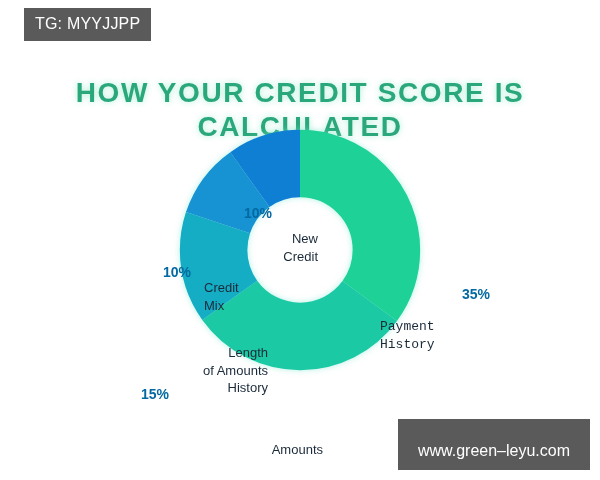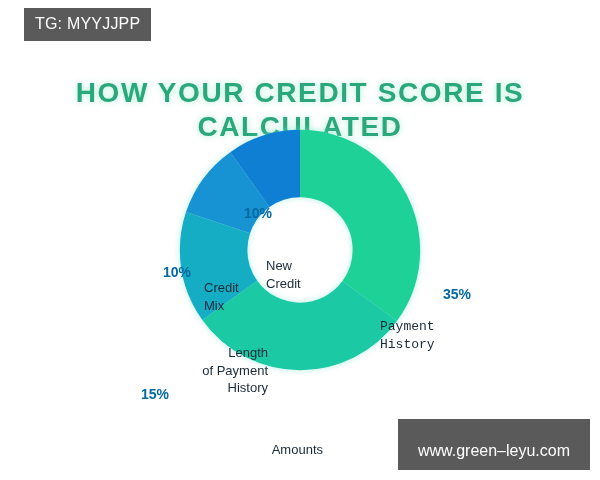--- a/index.html
+++ b/index.html
@@ -115,36 +115,35 @@
     width: 84px;
   }
   #label-credit-mix {
     left: 204px;
     top: 179px;
     text-align: left;
     width: 70px;
   }
   #label-new-credit {
     left: 256px;
-    top: 157px;
-    text-align: left;
+    top: 130px;
+    text-align: right;
     width: 62px;
-    margin-left: 10px;
   }
 
   
   .pct-label {
     position: absolute;
     color: #0369a1;
     font-size: 14px;
     font-weight: bold;
     font-family: "Liberation Sans", sans-serif;
     white-space: nowrap;
   }
-  #pct-payment-history      { left: 443px; top: 186px; }
+  #pct-payment-history      { left: 462px; top: 186px; }
   #pct-length-credit-history{ left: 141px; top: 286px; }
   #pct-credit-mix           { left: 163px; top: 164px; }
   #pct-new-credit           { left: 244px; top: 105px; }
 </style>
 </head>
 <body>
 
 <div id="stage">
 
   <div id="tg-badge">TG: MYYJJPP</div>
@@ -168,21 +167,21 @@
       <div>Payment</div>
       <div>History</div>
     </div>
 
     <div class="slice-label ta-right" id="label-amounts-owed">
       <div>Amounts</div>
     </div>
 
     <div class="slice-label ta-left" id="label-length-of-credit-history">
       <div>Length</div>
-      <div>of Payment</div>
+      <div>of Amounts</div>
       <div>History</div>
     </div>
 
     <div class="slice-label ta-left" id="label-credit-mix">
       <div>Credit</div>
       <div>Mix</div>
     </div>
 
     <div class="slice-label ta-left" id="label-new-credit">
       <div>New</div>

